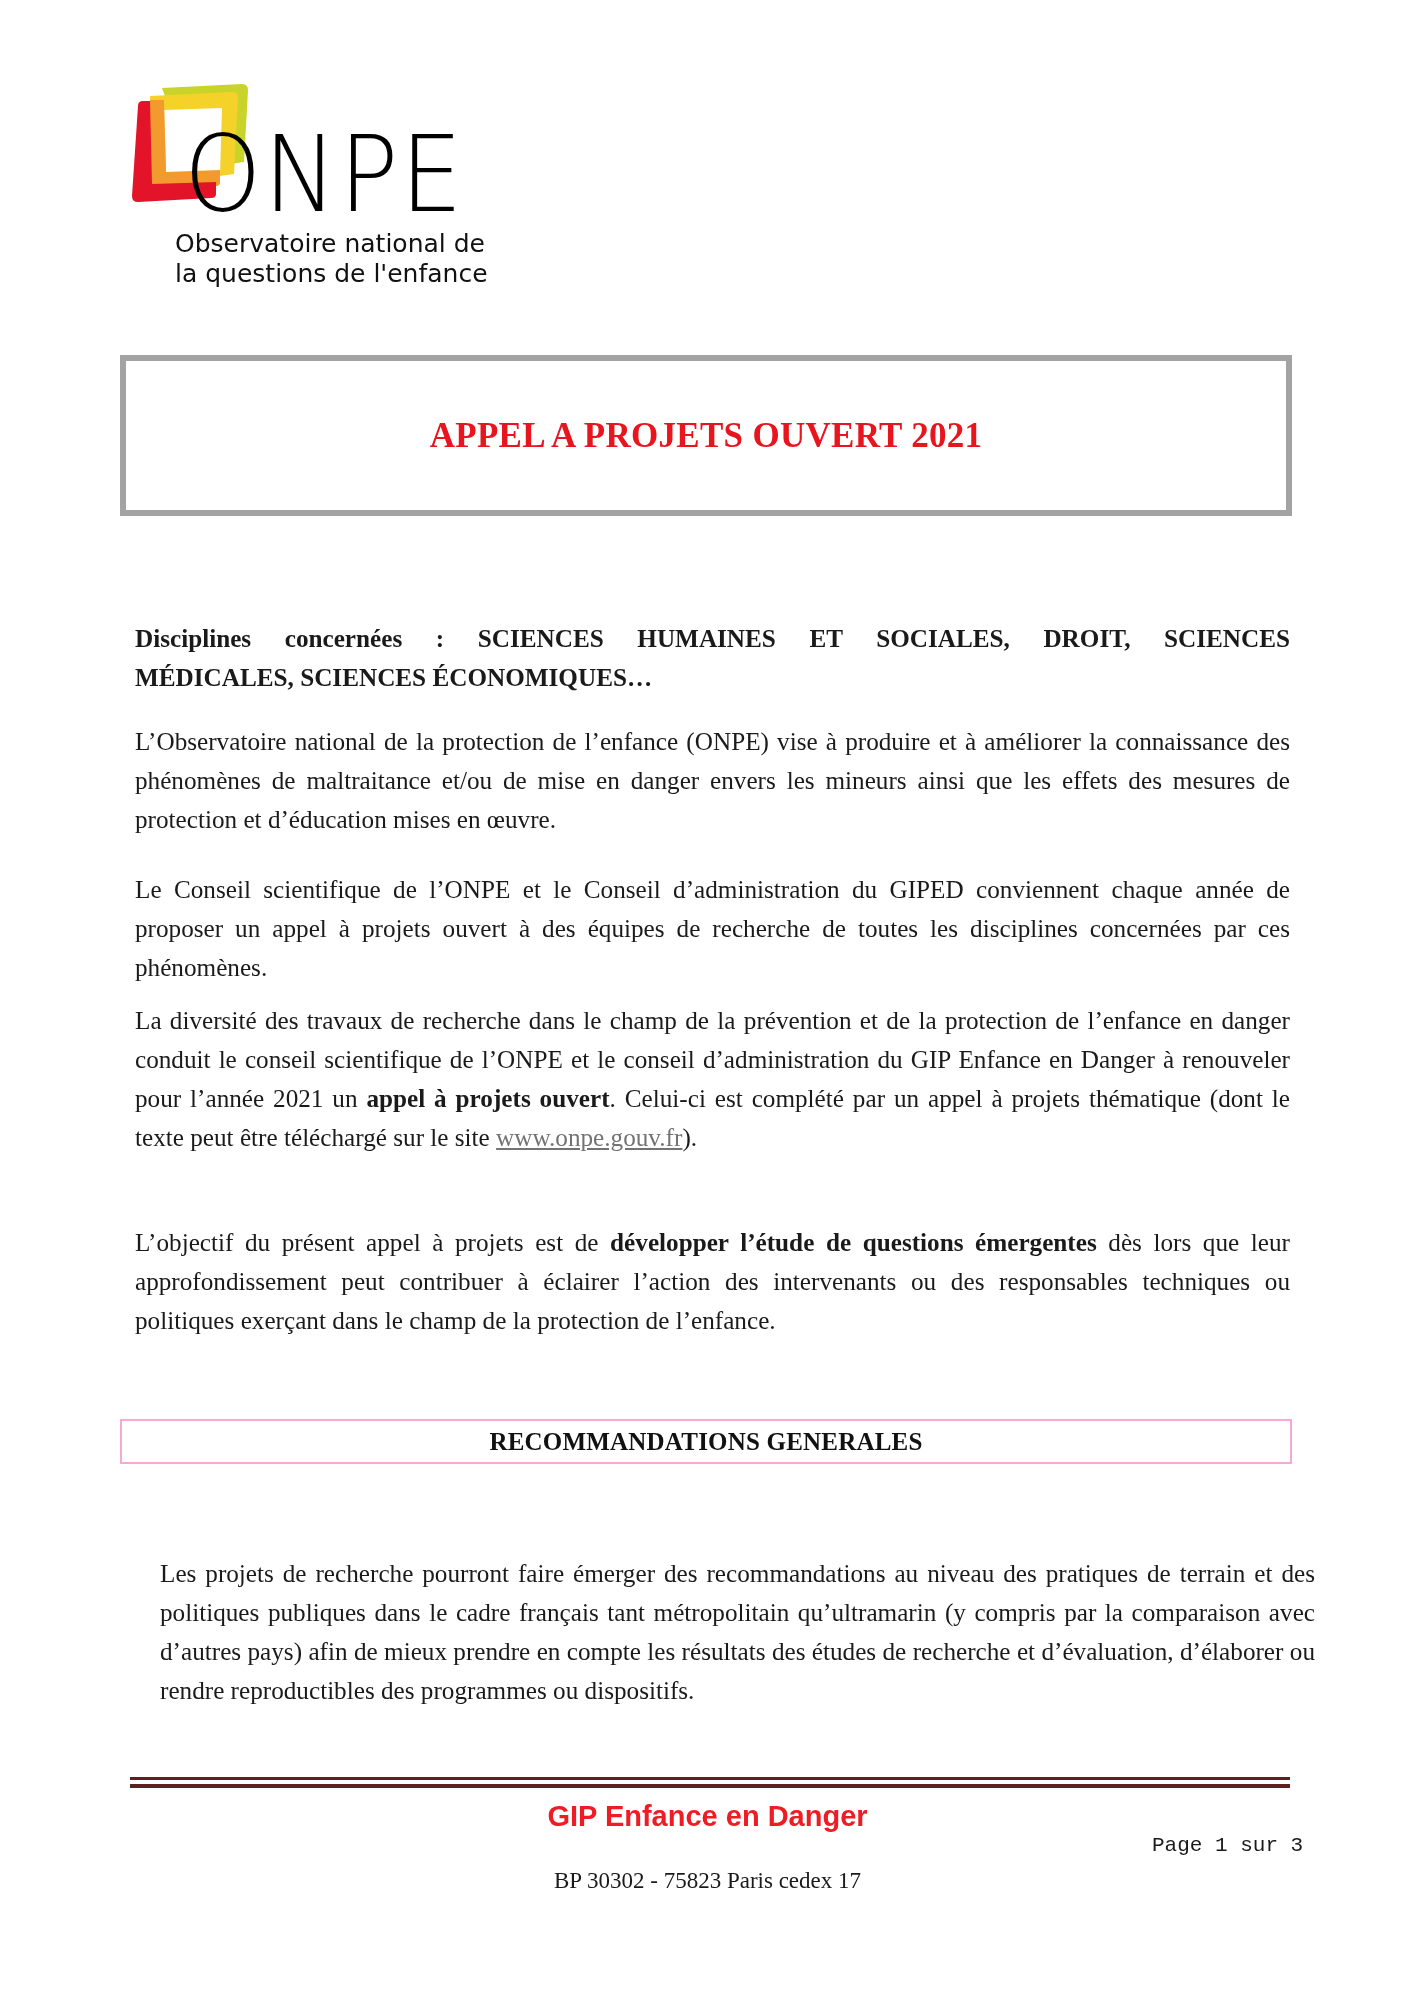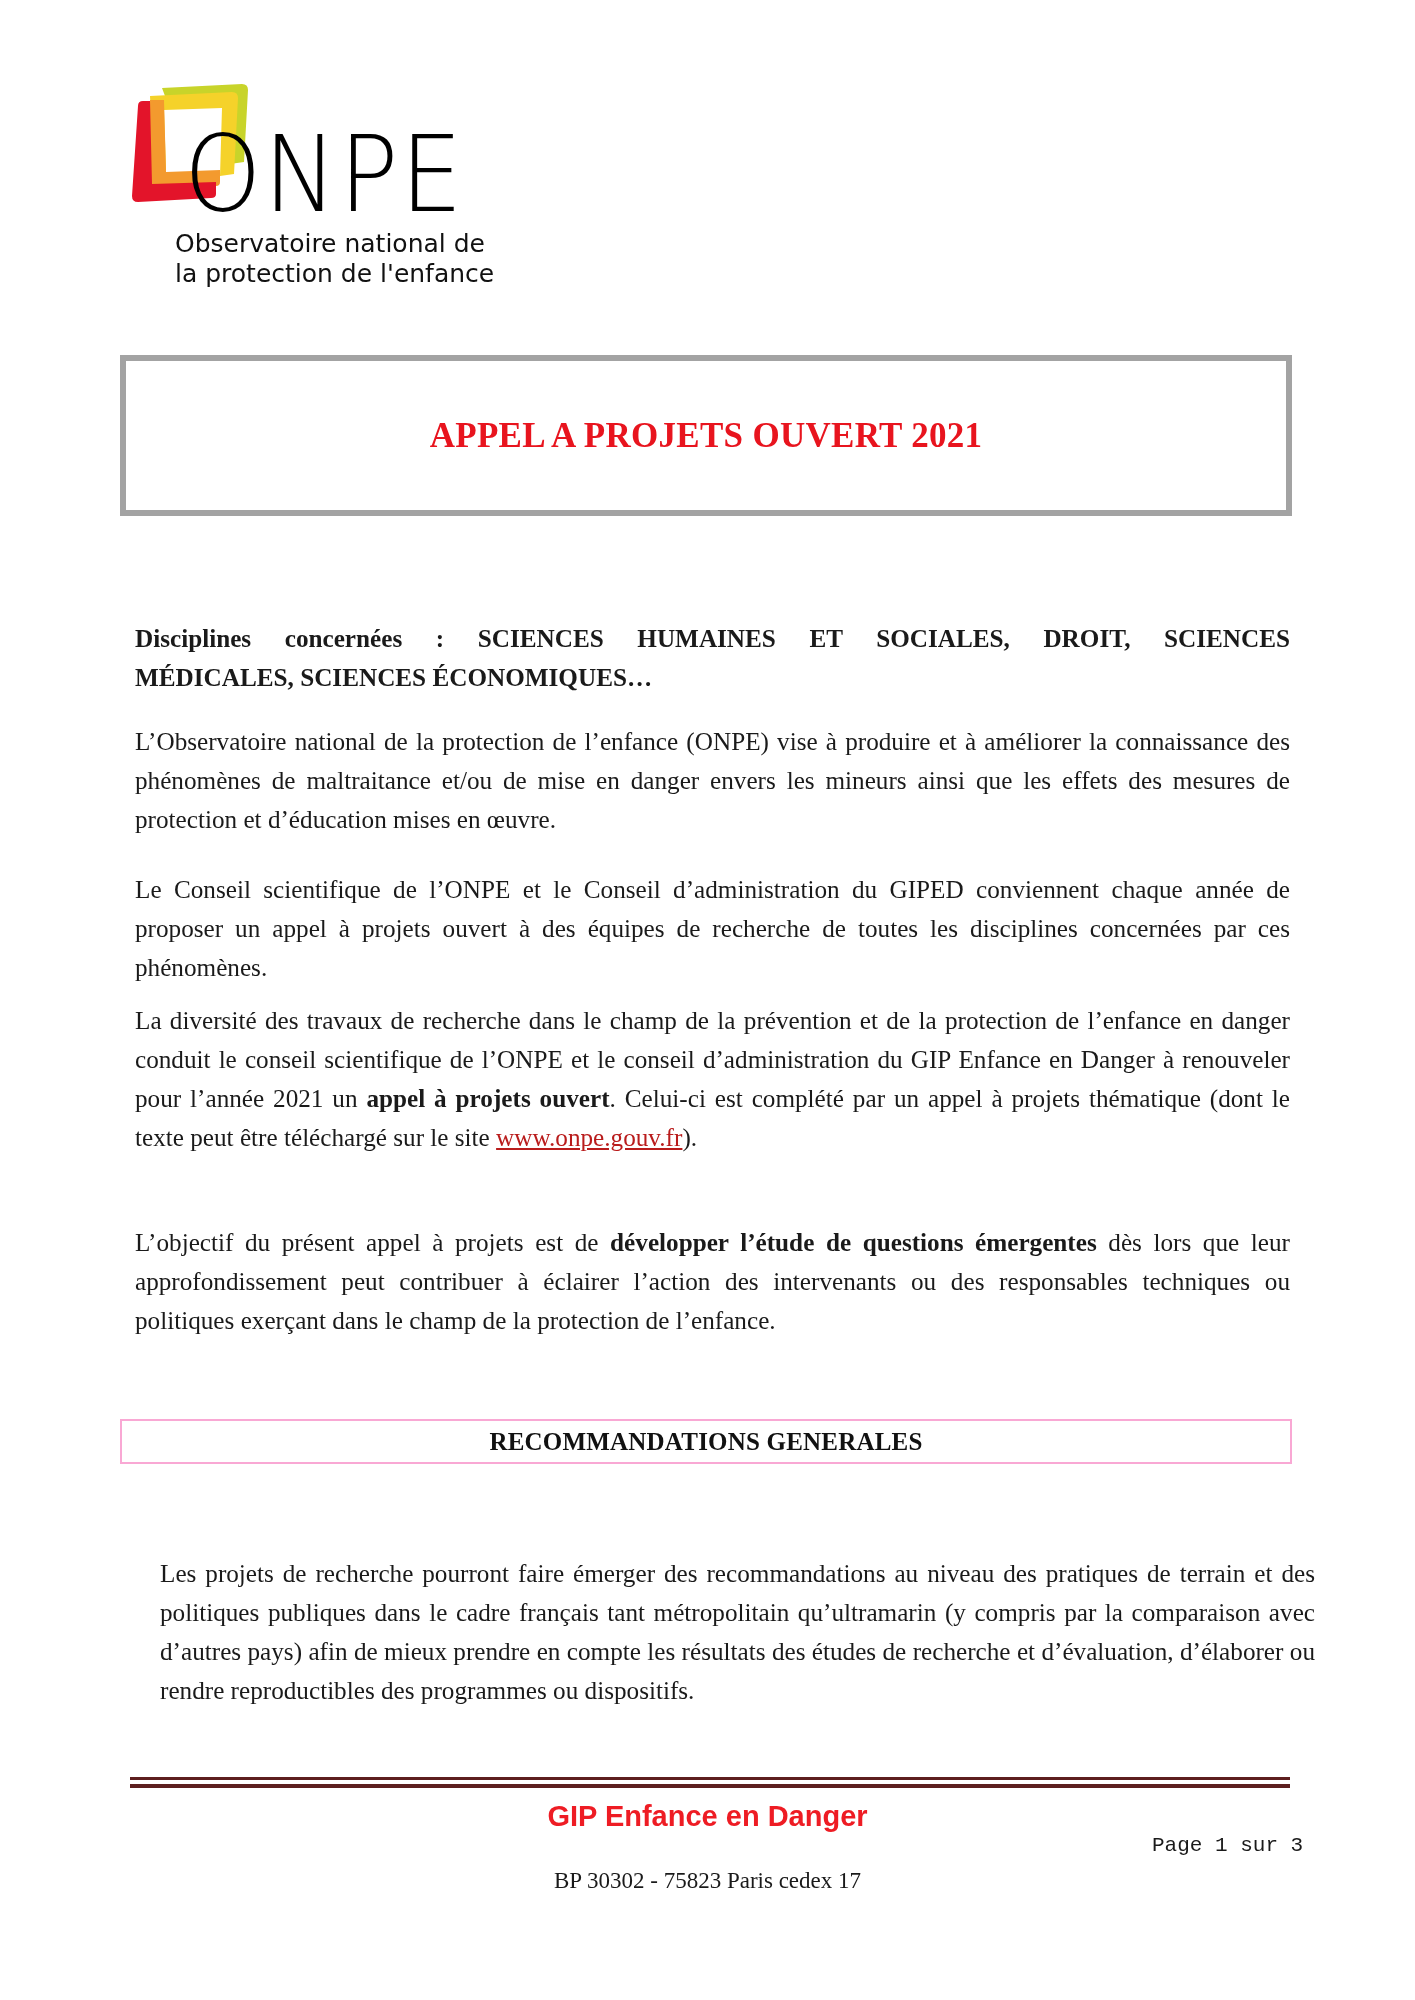--- a/index.html
+++ b/index.html
@@ -20,21 +20,21 @@
 
   
   .title-box { left:120px; top:355px; width:1172px; height:161px; border:6px solid #a3a3a3;
                box-sizing:border-box; display:flex; align-items:center; justify-content:center; }
   .title-text { color:#e8141e; font-weight:bold; font-size:35px; letter-spacing:0.3px; }
 
   
   .body-block { left:135px; width:1155px; font-size:25.2px; line-height:39px; text-align:justify; }
   .body-block p { margin:0; }
   .b { font-weight:bold; }
-  .link { color:#b91c1c; text-decoration:underline; }
+  .link { color:#737373; text-decoration:underline; }
 
   
   .rec-box { left:120px; top:1419px; width:1172px; height:45px; border:2px solid #f9a8d4;
              box-sizing:border-box; display:flex; align-items:center; justify-content:center; }
   .rec-text { font-weight:bold; font-size:25px; letter-spacing:0.2px; color:#111; }
 
   
   .footer-line1 { left:130px; top:1777px; width:1160px; height:3px; background:#5d1f1f; }
   .footer-line2 { left:130px; top:1784px; width:1160px; height:4px; background:#5d1f1f; }
   .footer-org { left:0; width:1415px; top:1800px; text-align:center;
@@ -54,21 +54,21 @@
     <path d="M42 18 L122 14 Q128 14 128 20 L124 92 L110 94 L110 30 L48 34 Z" fill="#c8d42a"></path>
 
     <path d="M30 26 L112 22 Q118 22 118 28 L114 104 L100 106 L102 38 L44 40 L46 100 L34 102 Z" fill="#f5d22a"></path>
 
     <path d="M30 30 L44 30 L46 102 L100 100 L100 112 Q100 116 96 116 L36 118 Q30 118 30 112 Z" fill="#f39a2e"></path>
 
     <path d="M18 36 Q18 31 23 31 L30 31 L32 114 L96 112 L96 124 Q96 128 91 128 L18 132 Q12 132 12 126 Z" fill="#e3142a"></path>
   </svg>
   <div class="logo-word">ONPE</div>
   <div class="logo-sub l1">Observatoire national de</div>
-  <div class="logo-sub l2">la protection de l'enfance</div>
+  <div class="logo-sub l2">la questions de l'enfance</div>
 </div>
 
 <div class="abs title-box">
   <span class="title-text">APPEL A PROJETS OUVERT 2021</span>
 </div>
 
 <div class="abs body-block" style="top:619px;">
   <p class="b" style="text-align:justify; text-align-last:justify;">
     <span>Disciplines concernées :</span>
     <span>SCIENCES HUMAINES ET SOCIALES, DROIT, SCIENCES</span>

